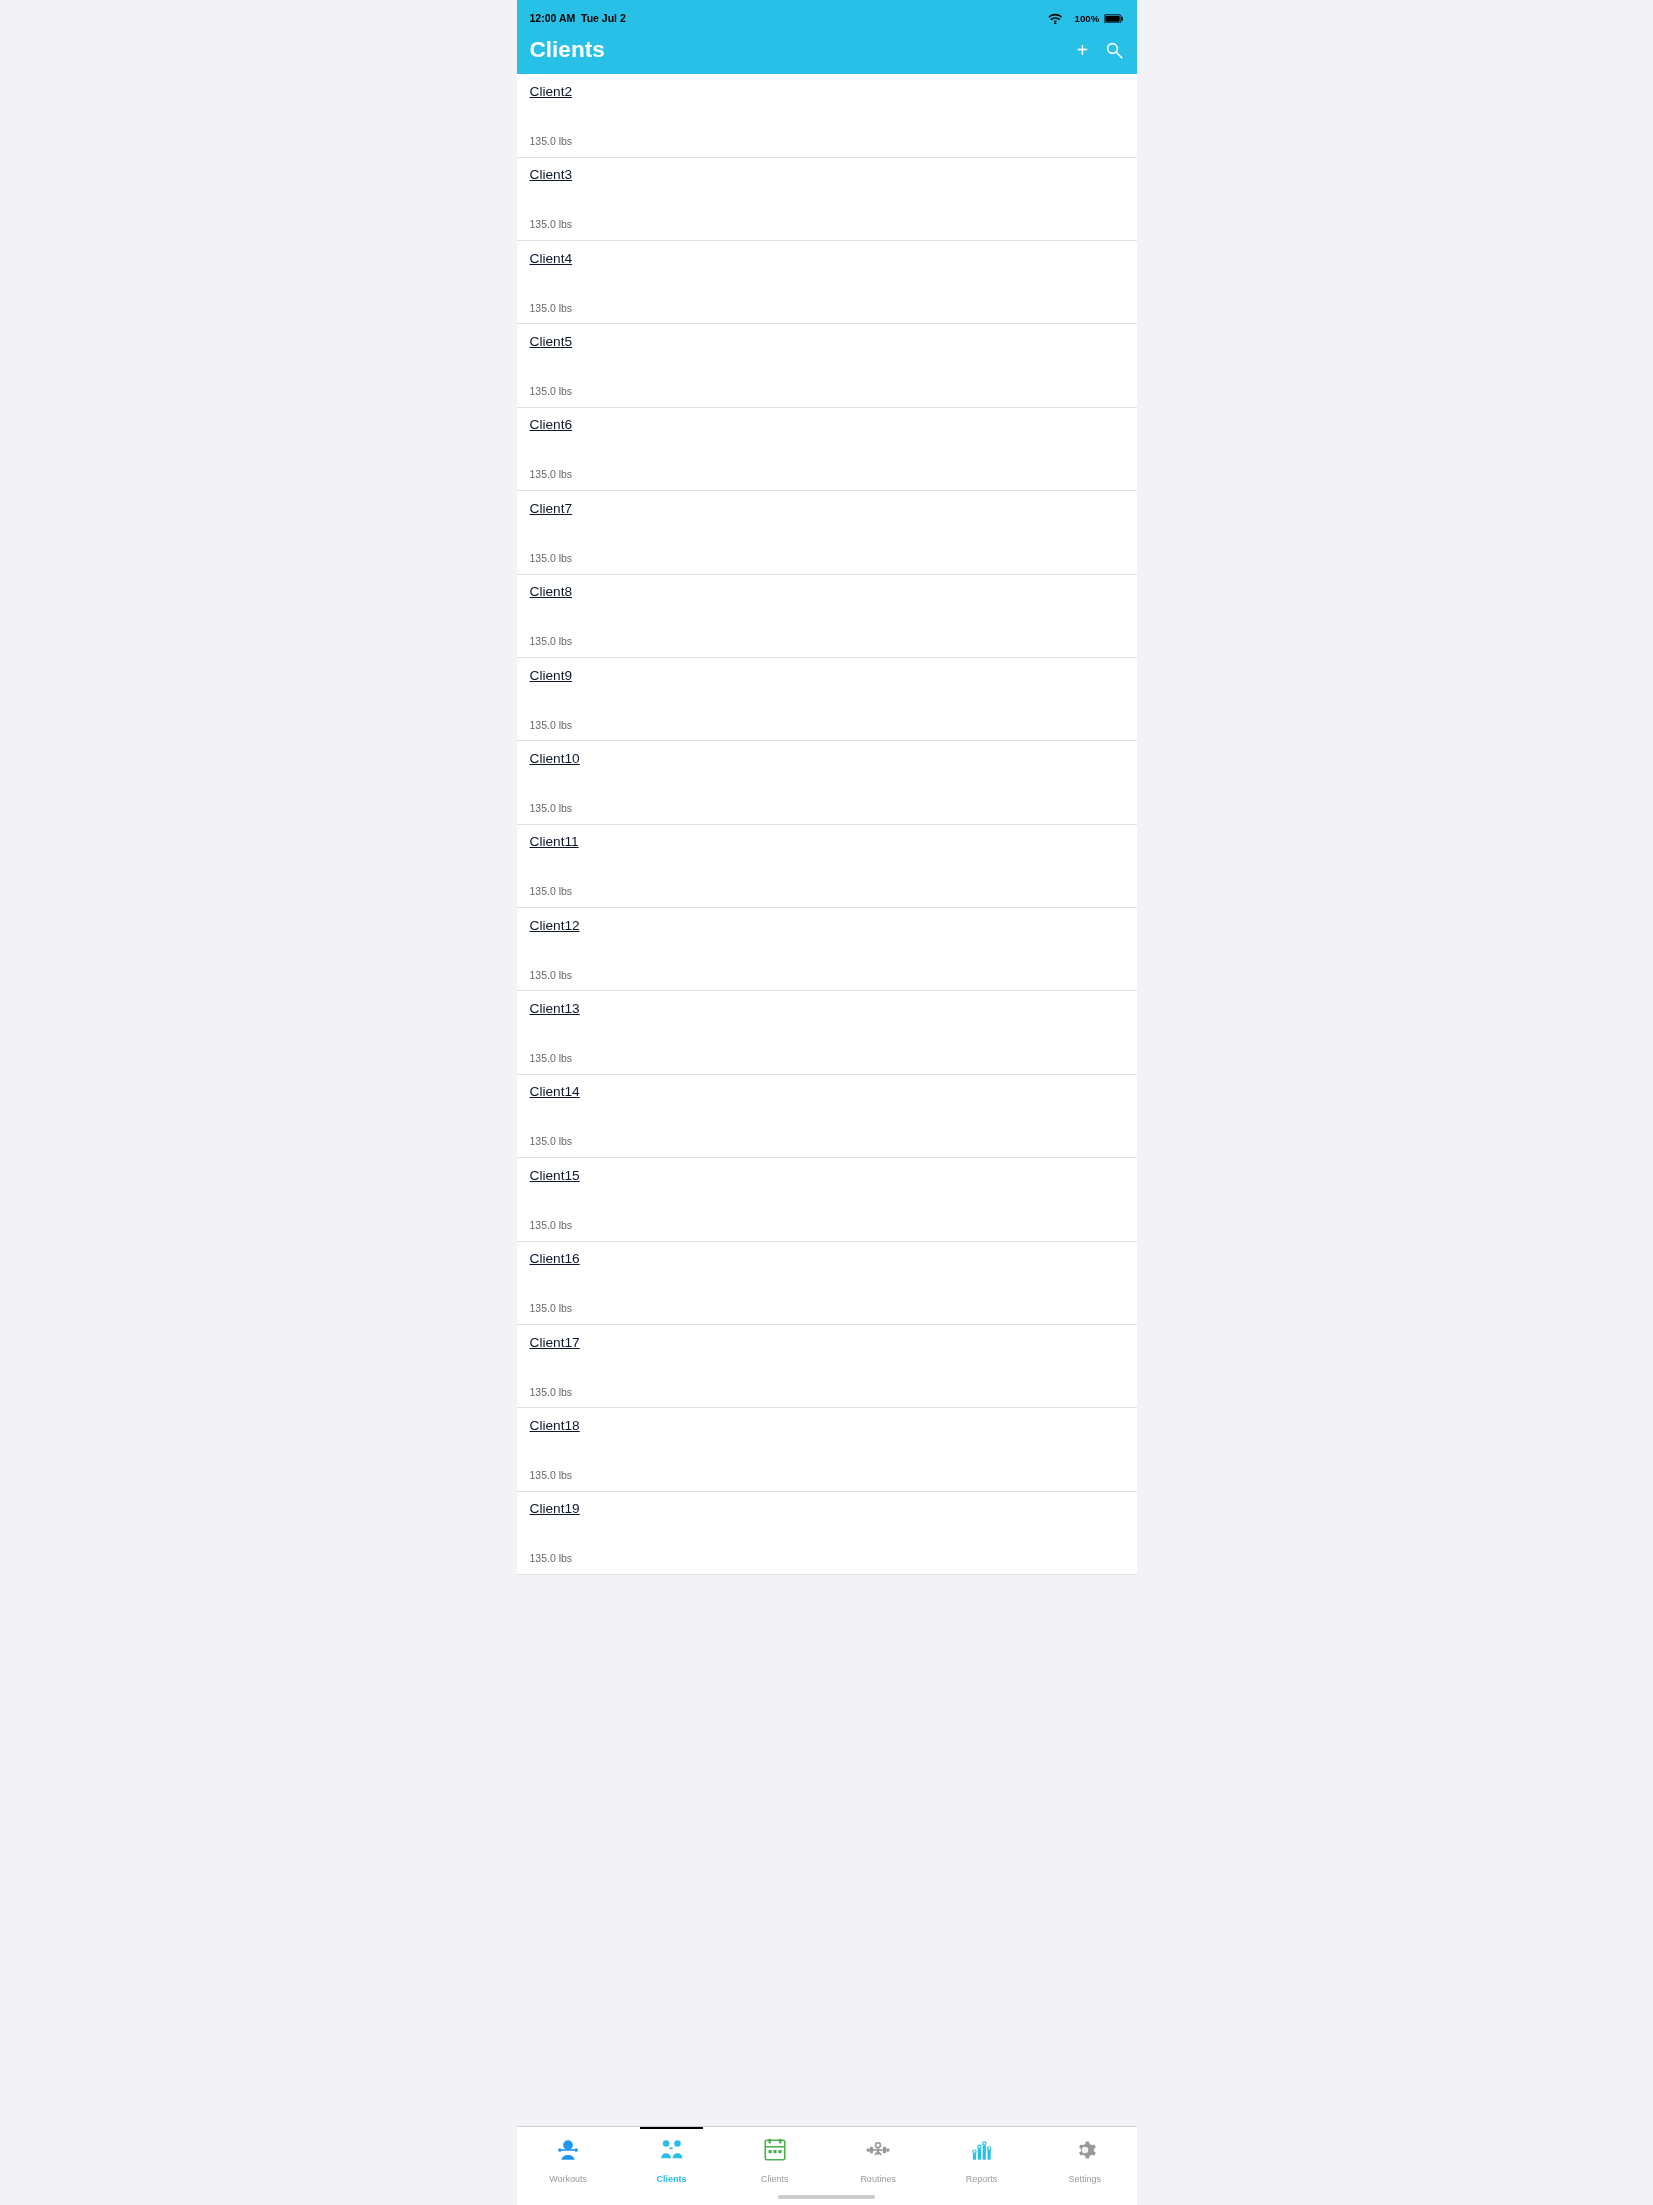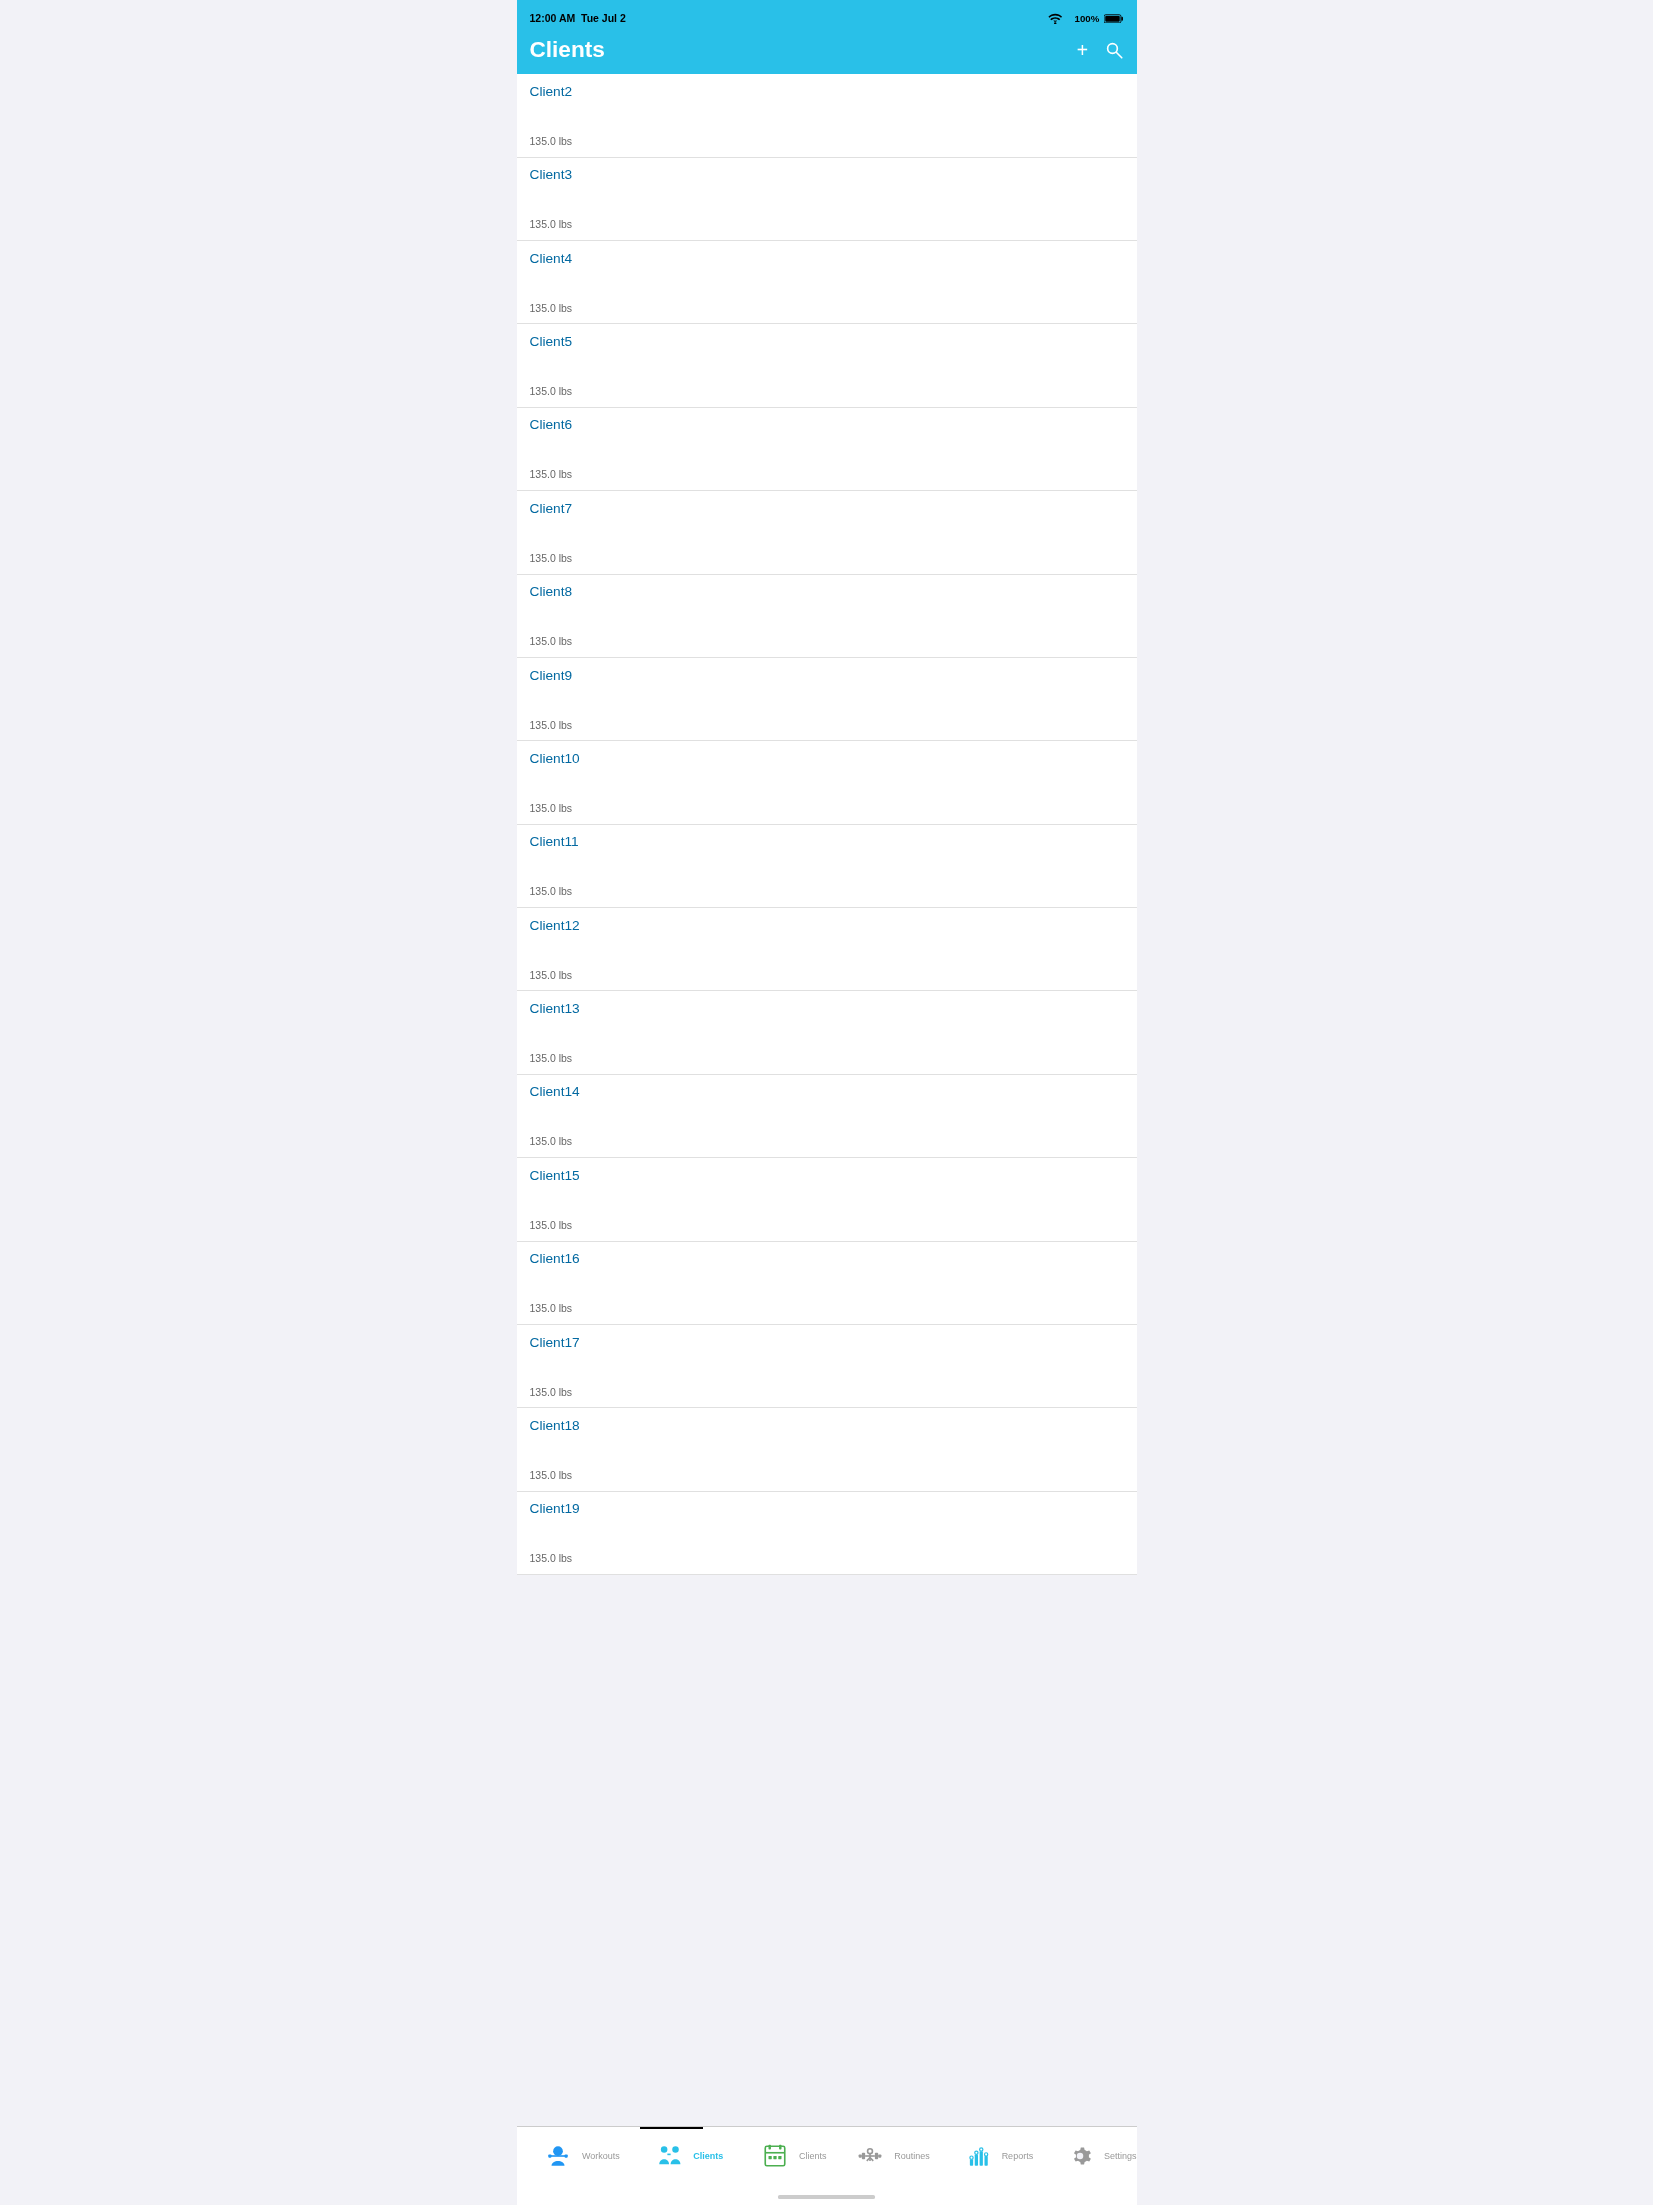--- a/index.html
+++ b/index.html
@@ -80,42 +80,43 @@
       padding: 9.7px 13px;
       border-bottom: 0.8px solid #e0e0e0;
       cursor: pointer;
     }
     .client-item:first-child {
       border-top: none;
     }
     .client-name {
       font-size: 13.7px;
       font-weight: 400;
-      color: #0369a1;
+      color: #0f172a;
       margin-bottom: 1.6px;
+      text-decoration: underline;
     }
     .client-weight {
       font-size: 10.5px;
       color: #666;
       margin-top: 36px;
     }
 
     
     .tab-bar {
       background: #fff;
       border-top: 0.8px solid #ccc;
       display: flex;
       align-items: stretch;
       height: 66px;
       padding-bottom: 4.8px;
     }
     .tab-item {
       flex: 1;
       display: flex;
-      flex-direction: row;
+      flex-direction: column;
       align-items: center;
       justify-content: flex-end;
       padding-bottom: 3.2px;
       cursor: pointer;
       gap: 11px;
     }
     .tab-icon {
       width: 26px;
       height: 26px;
       display: flex;

